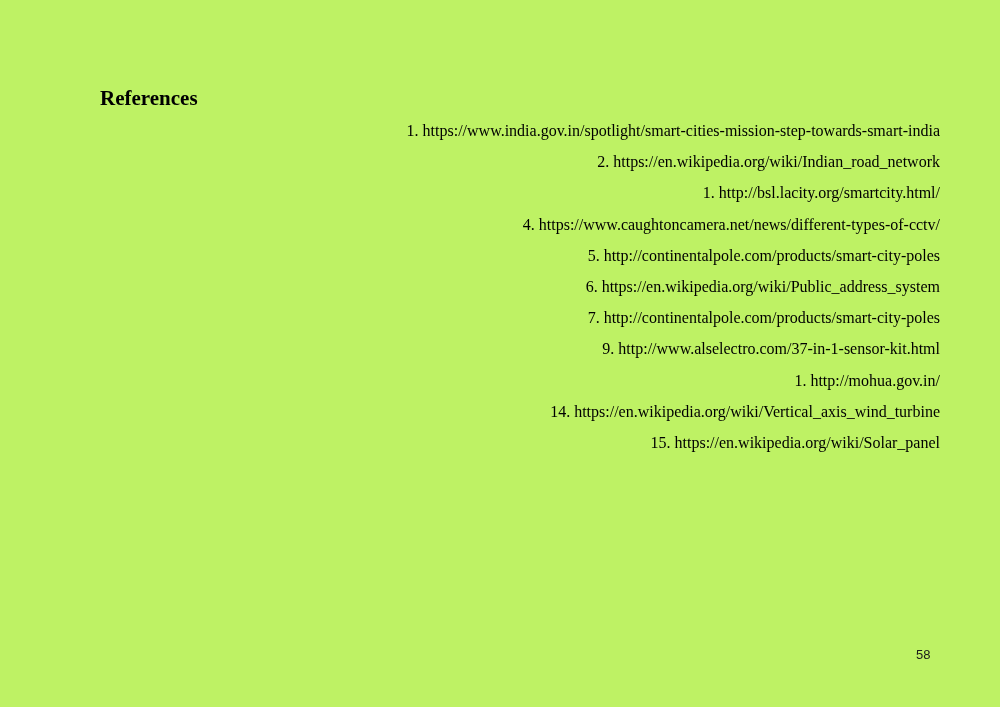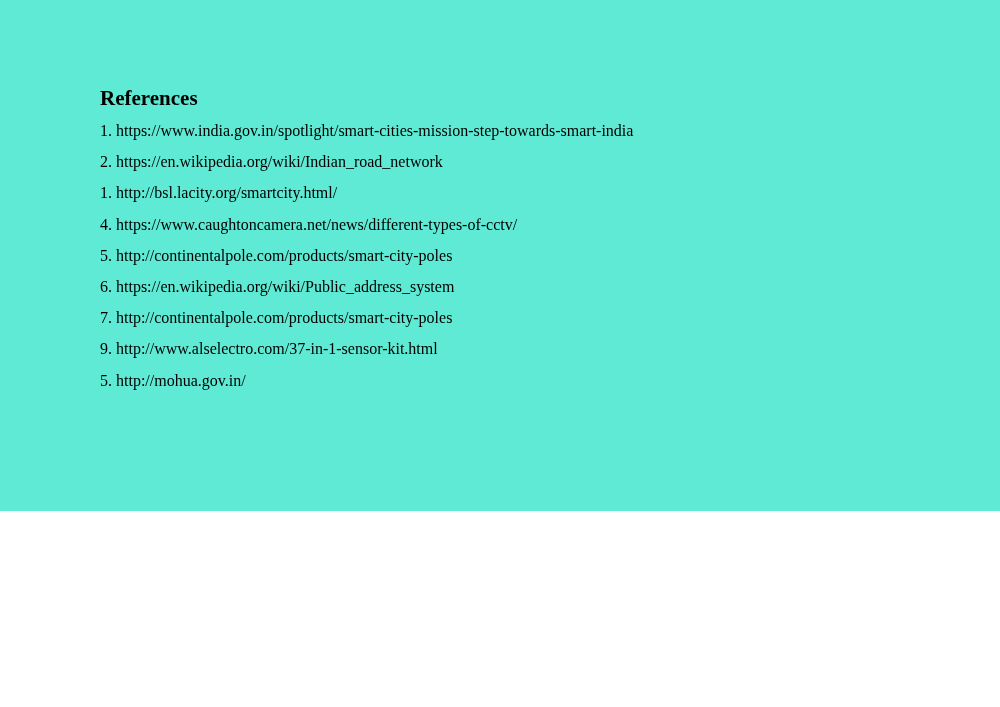--- a/index.html
+++ b/index.html
@@ -3,25 +3,26 @@
 <meta charset="utf-8">
 <style>
   html, body {
     margin: 0;
     padding: 0;
     background: #ffffff;
   }
   .doc-page {
     position: relative;
     width: 1000px;
-    height: 511px;
-    background: #5eead4;
+    height: 707px;
+    background: #bef264;
     overflow: hidden;
     font-family: "Liberation Serif", "DejaVu Serif", serif;
     color: #000000;
+    text-align: right;
   }
   .doc-title {
     position: absolute;
     left: 100px;
     top: 86px;
     margin: 0;
     font-family: "Liberation Serif", "DejaVu Serif", serif;
     font-size: 21px;
     font-weight: 700;
     color: #000000;
@@ -56,17 +57,19 @@
 
   <div class="ref-list" id="ref-list">
       <div class="ref-line">1. https://www.india.gov.in/spotlight/smart-cities-mission-step-towards-smart-india</div>
       <div class="ref-line">2. https://en.wikipedia.org/wiki/Indian_road_network</div>
       <div class="ref-line">1. http://bsl.lacity.org/smartcity.html/</div>
       <div class="ref-line">4. https://www.caughtoncamera.net/news/different-types-of-cctv/</div>
       <div class="ref-line">5. http://continentalpole.com/products/smart-city-poles</div>
       <div class="ref-line">6. https://en.wikipedia.org/wiki/Public_address_system</div>
       <div class="ref-line">7. http://continentalpole.com/products/smart-city-poles</div>
       <div class="ref-line">9. http://www.alselectro.com/37-in-1-sensor-kit.html</div>
-      <div class="ref-line">5. http://mohua.gov.in/</div>
+      <div class="ref-line">1. http://mohua.gov.in/</div>
+      <div class="ref-line">14. https://en.wikipedia.org/wiki/Vertical_axis_wind_turbine</div>
+      <div class="ref-line">15. https://en.wikipedia.org/wiki/Solar_panel</div>
     </div>
 
   <div class="page-number">58</div>
 </div>
 
 </body></html>

